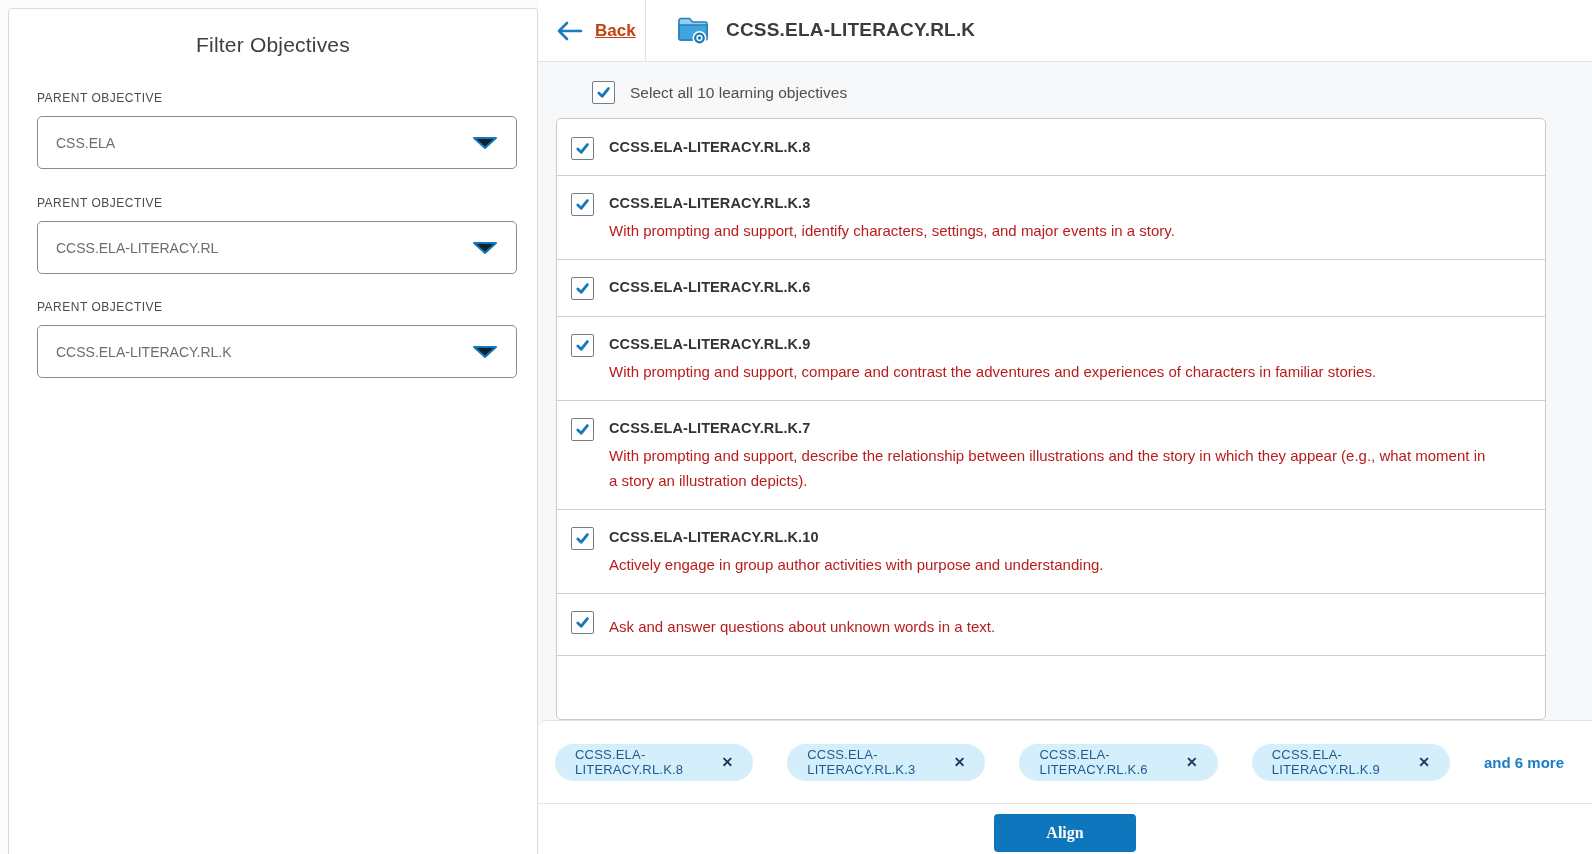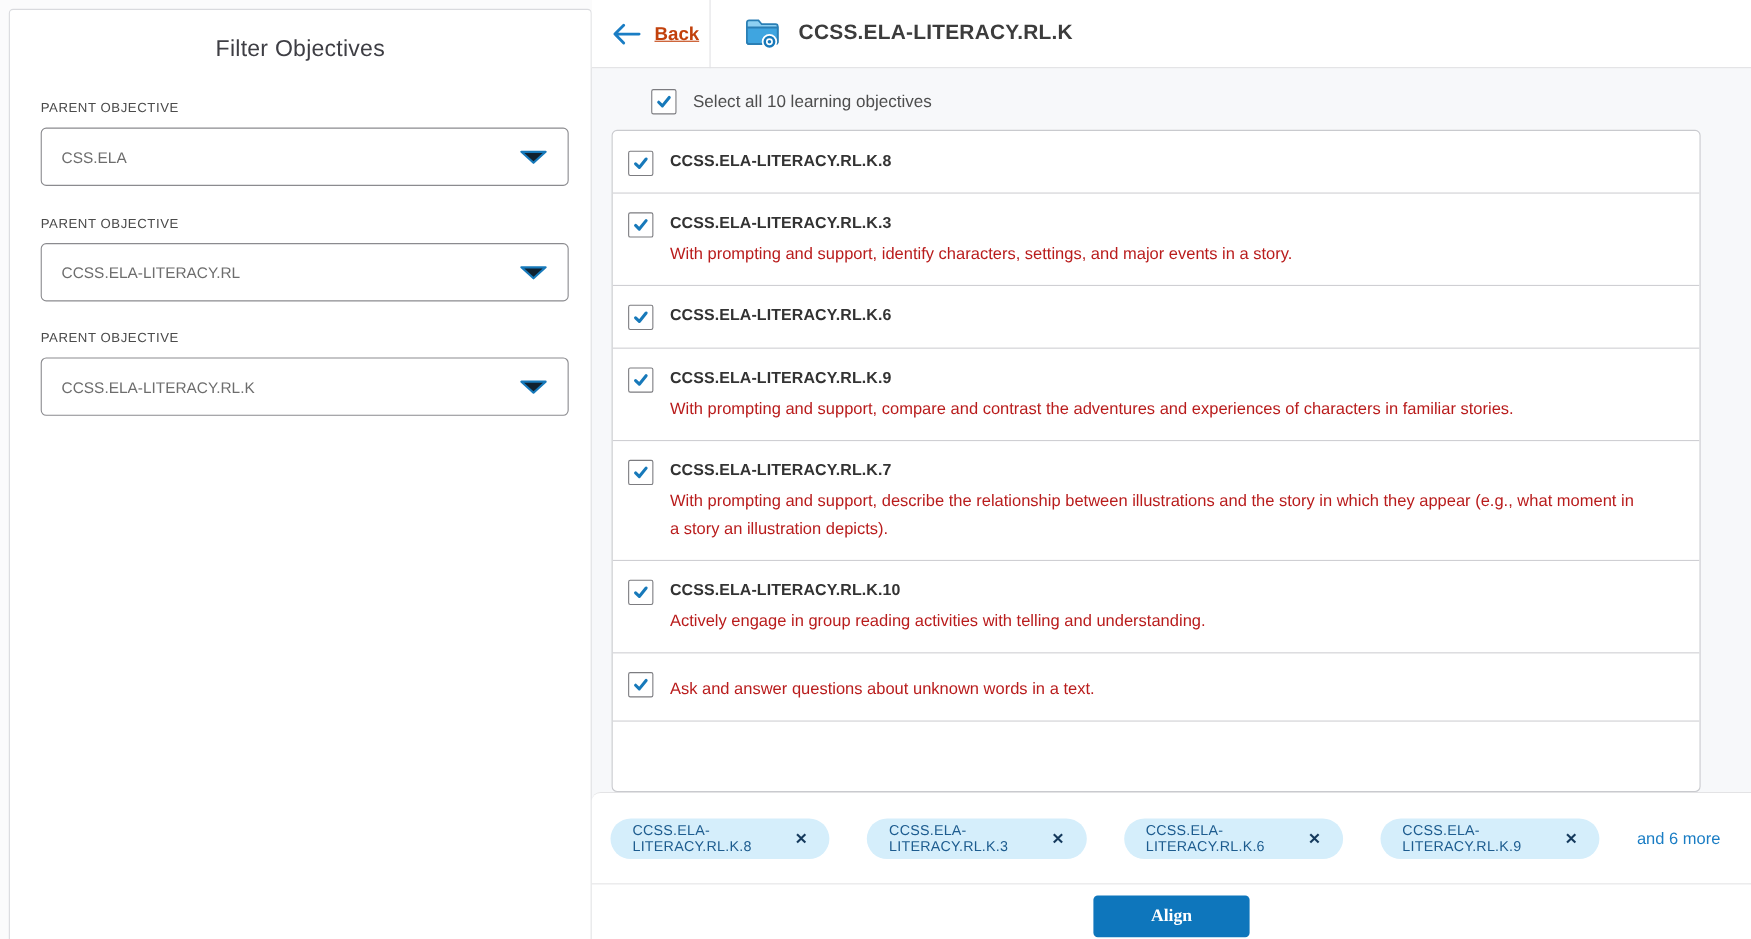--- a/index.html
+++ b/index.html
@@ -52,21 +52,21 @@
   .row-nodesc { padding-top:17px; padding-bottom:15px; }
 
   
   .chips-bar { position:absolute; left:0; top:720px; width:1054px; height:83px; background:#fff;
     border-top:1px solid #e3e3e5; border-top-left-radius:8px; }
   .chips-inner { display:flex; align-items:center; height:100%; padding-left:17px; gap:34px; }
   .chip { height:37px; background:#d5eefb; border-radius:19px; display:flex; align-items:center;
     padding:0 20px; gap:16px; }
   .chip-label { font-size:13px; color:#1d5c8f; letter-spacing:0.2px; }
   .chip-x { font-size:14px; font-weight:700; color:#14395c; cursor:pointer; line-height:1; }
-  .more-label { margin-left:auto; margin-right:28px; font-size:15px; font-weight:400;
+  .more-label { margin-left:auto; margin-right:28px; font-size:15px; font-weight:700;
     color:#1a7dc4; cursor:pointer; white-space:nowrap; }
 
   
   .align-bar { position:absolute; left:0; top:803px; width:1054px; height:51px; background:#fff;
     border-top:1px solid #e4e4e6; }
   .align-btn { position:absolute; left:50%; transform:translateX(-50%); top:10px;
     width:142px; height:38px; background:#0e76bc; border:none; border-radius:4px;
     color:#fff; font-family:Liberation Serif, serif;
     font-size:16px; font-weight:700; cursor:pointer; }
 </style>
@@ -200,21 +200,21 @@
       </div>
 
       <div class="obj-row">
         <div class="cbox">
           <svg width="15" height="15" viewBox="0 0 16 16">
               <path d="M3 8.5 L6.6 12 L13.2 3.8" fill="none" stroke="#1779ba" stroke-width="3" stroke-linecap="round" stroke-linejoin="round"></path>
             </svg>
         </div>
         <div class="obj-body">
           <div class="obj-code">CCSS.ELA-LITERACY.RL.K.10</div>
-          <div class="obj-desc">Actively engage in group reading activities with telling and understanding.</div>
+          <div class="obj-desc">Actively engage in group author activities with purpose and understanding.</div>
         </div>
       </div>
 
       <div class="obj-row">
         <div class="cbox">
           <svg width="15" height="15" viewBox="0 0 16 16">
               <path d="M3 8.5 L6.6 12 L13.2 3.8" fill="none" stroke="#1779ba" stroke-width="3" stroke-linecap="round" stroke-linejoin="round"></path>
             </svg>
         </div>
         <div class="obj-body">

